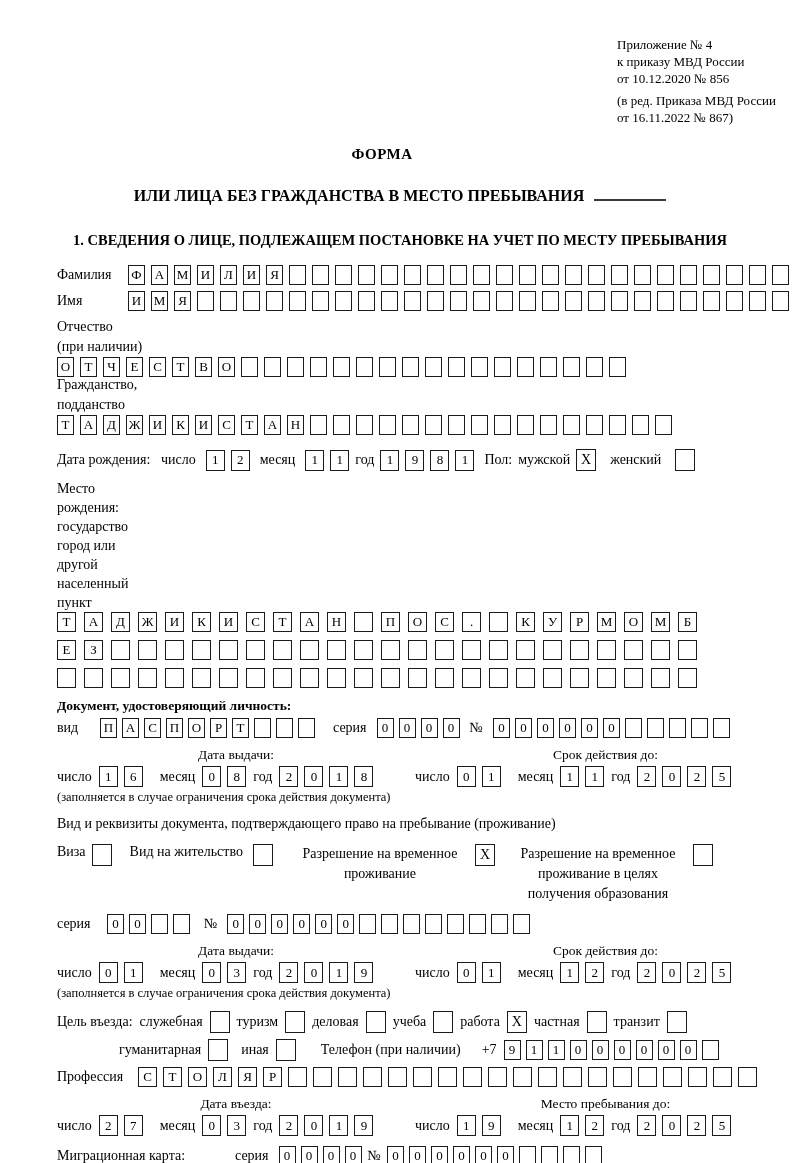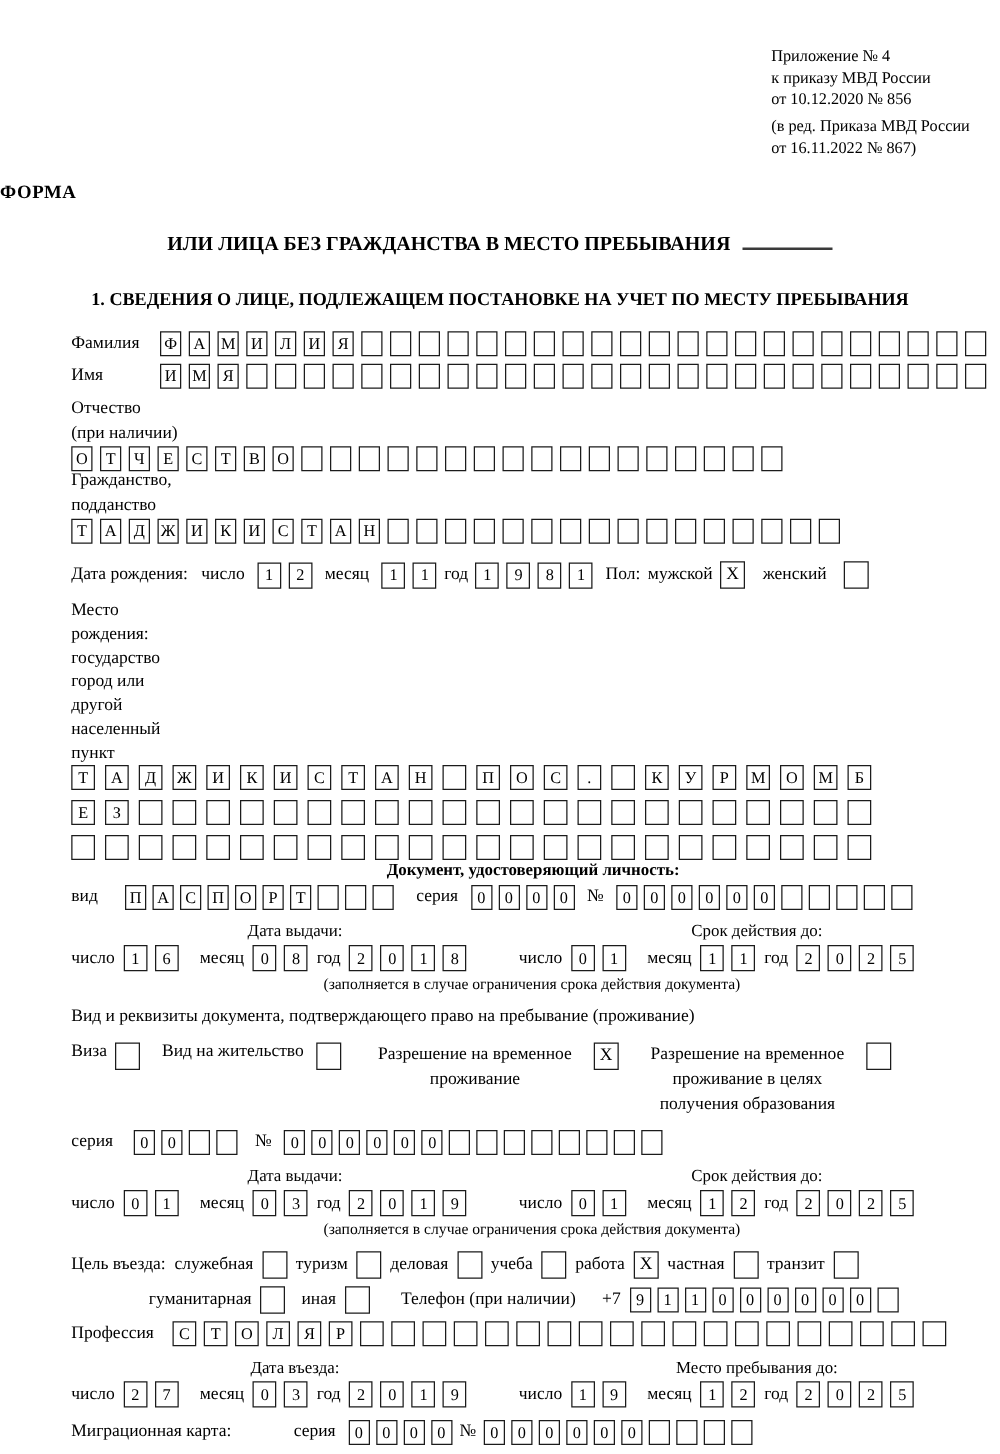--- a/index.html
+++ b/index.html
@@ -5,21 +5,21 @@
   * { margin:0; padding:0; box-sizing:border-box; }
   html,body { background:#ffffff; }
   .page {
     position:relative; width:800px; height:1163px; margin:0 auto;
     background:#ffffff; color:#000;
     font-family:Liberation Serif, serif;
     font-size:14px; overflow:hidden;
   }
   .appendix { margin:36px 0 0 617px; font-size:13px; line-height:17px; }
   .appendix .gap { margin-top:5px; }
-  .forma { margin:20px 36px 0 0; text-align:left; font-weight:bold; font-size:15px; letter-spacing:.5px; }
+  .forma { margin:20px 36px 0 0; text-align:center; font-weight:bold; font-size:15px; letter-spacing:.5px; }
   .title { margin-top:20px; text-align:center; font-weight:bold; font-size:16px; line-height:25px; }
   .title-underline { display:inline-block; width:72px; border-bottom:2px solid #3a3a3a; margin-left:10px; }
   .sheading { margin-top:24px; text-align:center; font-weight:bold; font-size:14.5px; }
   .content { padding:0 4px 0 57px; }
 
   .frow { display:flex; align-items:center; }
   .frow.top { align-items:flex-start;flex-direction:column; }
   .lbl { flex:0 0 auto; }
   .lbl2 { display:flex; flex-direction:column; line-height:20px; }
 
@@ -37,27 +37,27 @@
   .cbox {
     flex:0 0 auto; width:20px; height:22px; border:1.5px solid #1b1b1b;
     display:inline-flex; align-items:center; justify-content:center;
     font-size:14px; background:#fff;
   }
 
   .mt4{margin-top:4px} .mt6{margin-top:6px} .mt8{margin-top:8px}
   .mt10{margin-top:10px} .mt14{margin-top:14px} .mt16{margin-top:16px}
   .ml6{margin-left:6px} .ml10{margin-left:10px} .ml14{margin-left:14px} .ml18{margin-left:18px}
 
-  .doc-heading { text-align:center; font-weight:bold; font-size:13.5px; }
+  .doc-heading { margin-top:10px; text-align:left; font-weight:bold; font-size:13.5px; }
   .datepair { display:flex; margin-top:8px; }
   .dcol1 { width:358px; }
   .dcol2 { flex:1; }
   .dhead { text-align:center; font-size:13.5px; line-height:18px; }
   .drow { display:flex; align-items:center; gap:7px; margin-top:2px; }
-  .note { text-align:center; font-size:12.5px; margin-top:3px; padding-right:2px; }
+  .note { text-align:left; font-size:12.5px; margin-top:3px; padding-right:2px; }
   .intro { margin-top:8px; line-height:21px; }
   .opts { display:flex; align-items:flex-start; margin-top:10px; }
   .opt { display:flex; align-items:flex-start; }
   .opt .blk { display:block; text-align:center; line-height:20px; }
   .purposes { display:flex; align-items:center; gap:7px; margin-top:10px; flex-wrap:nowrap; }
   .multibox-rows { display:flex; flex-direction:column; gap:8px; }
   .multibox-rows.sp11 { gap:11px; }
   .lblcol { line-height:19px; }
 </style>
 </head>

